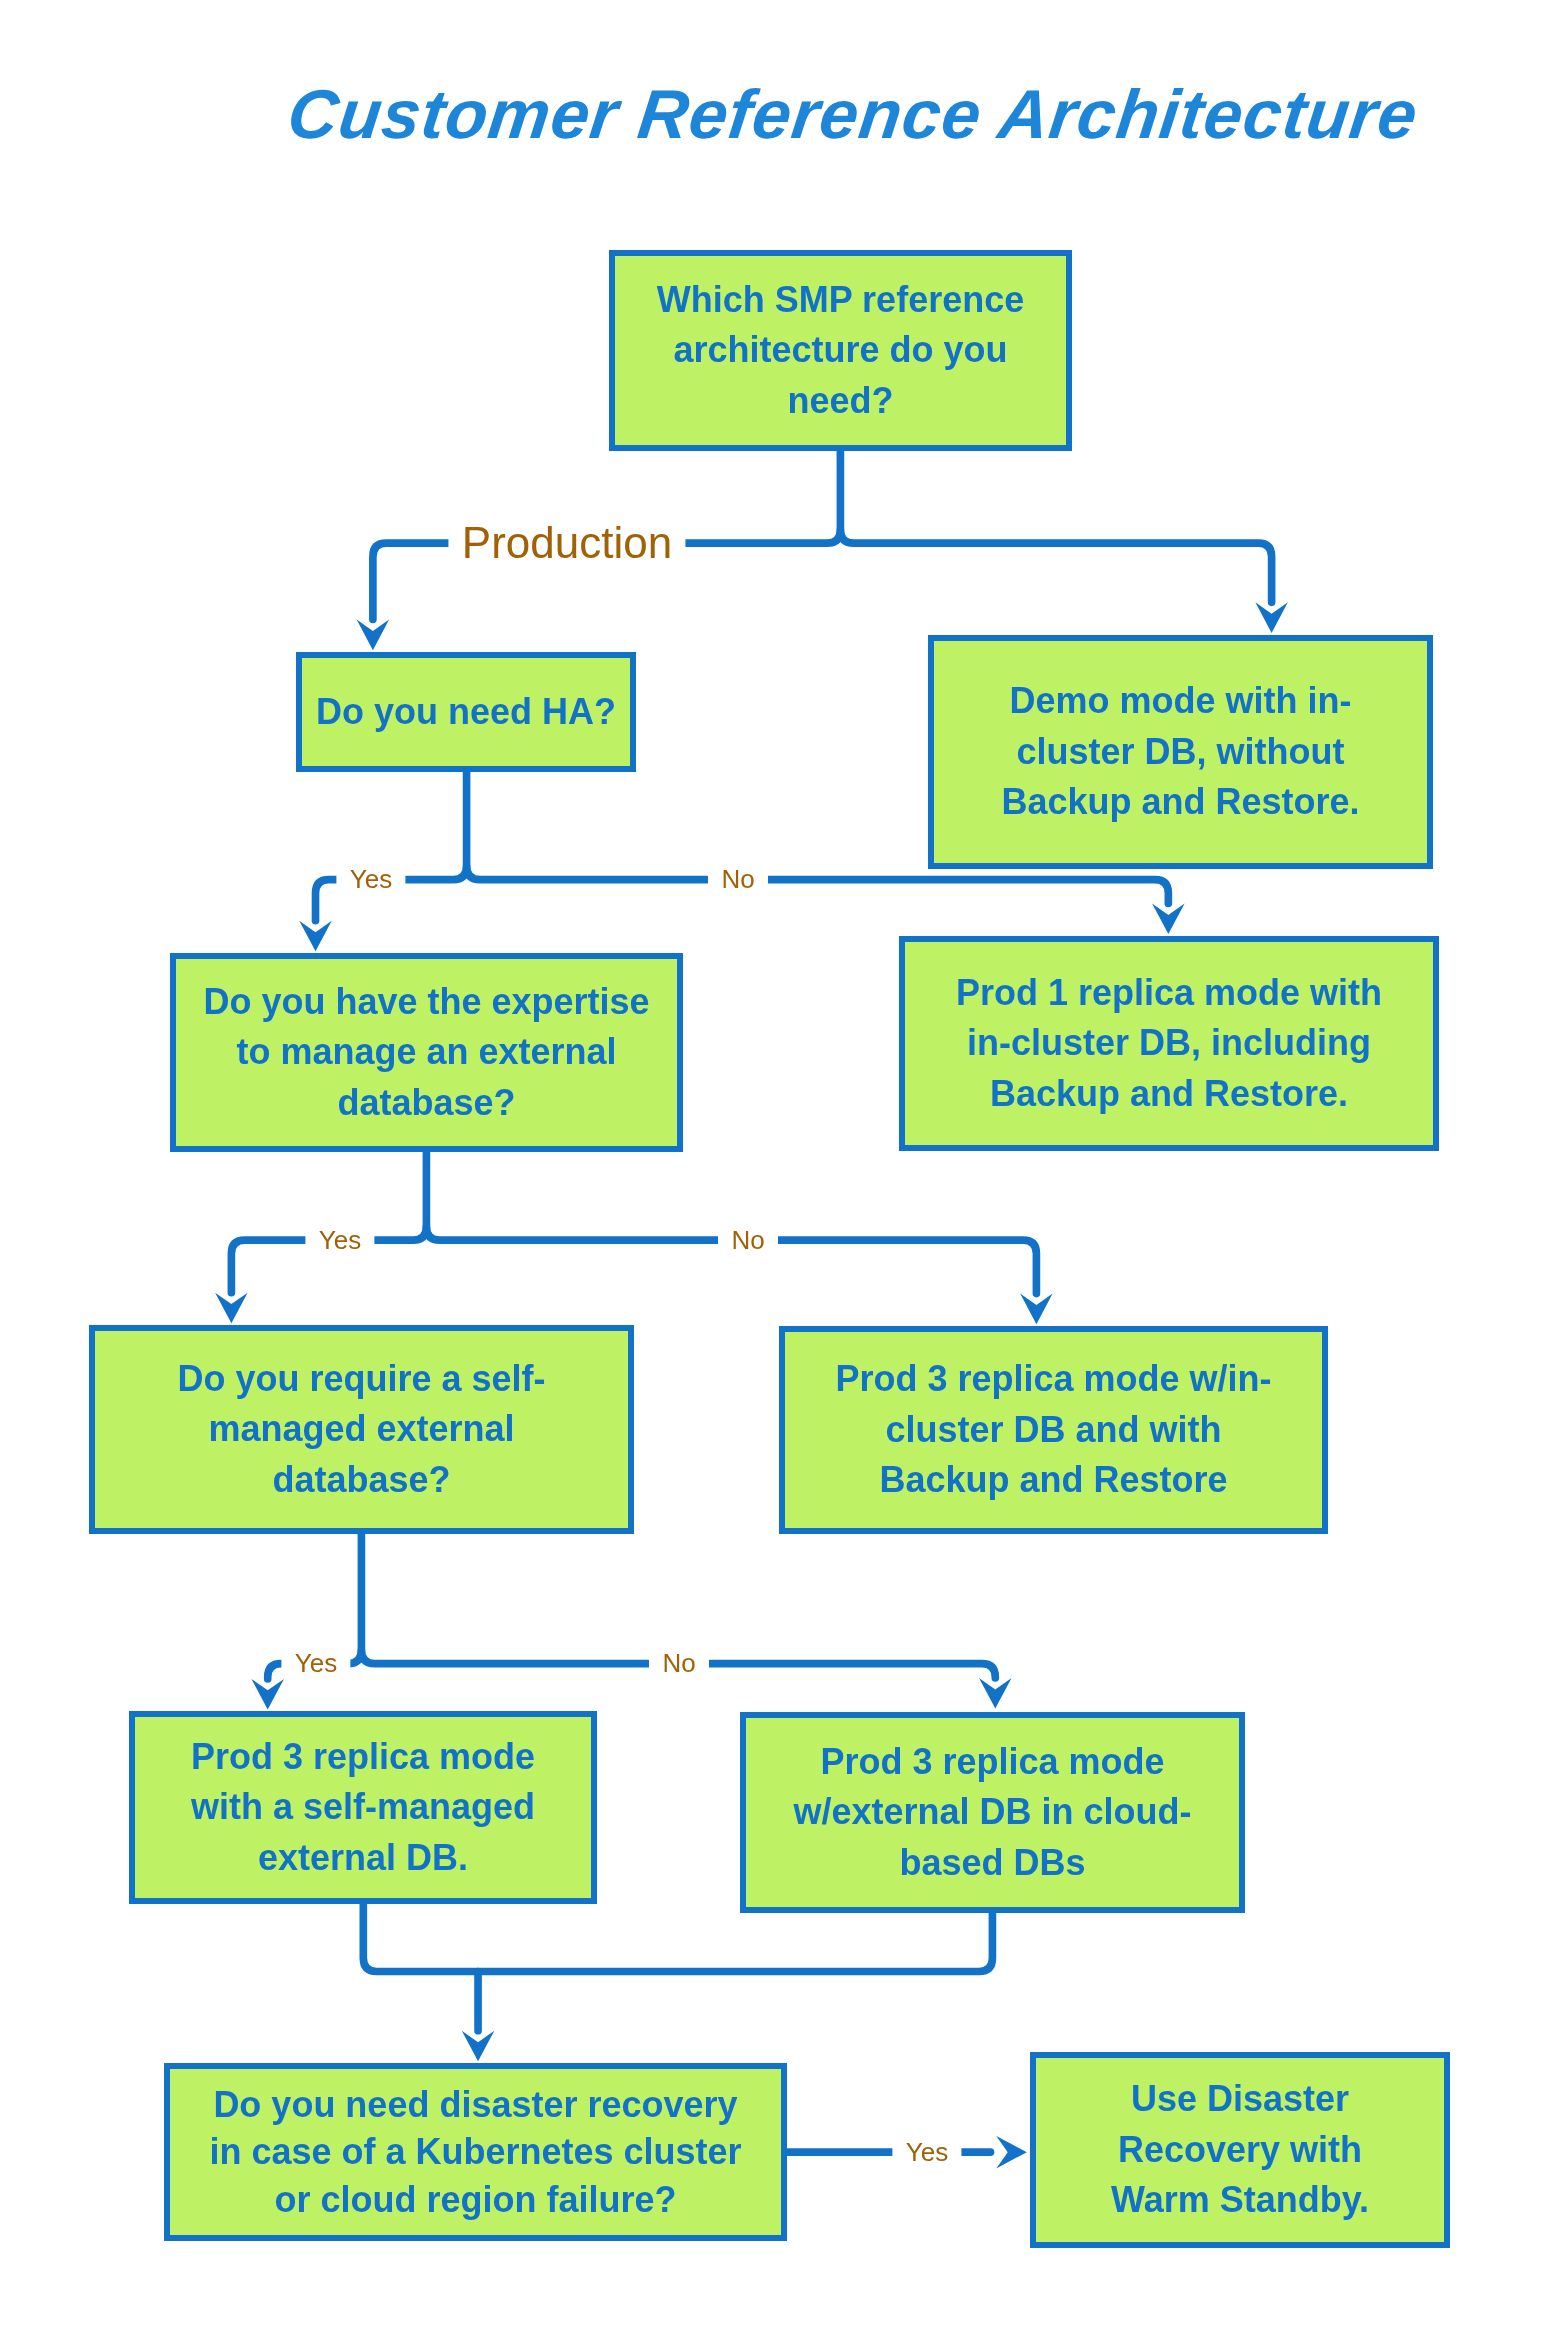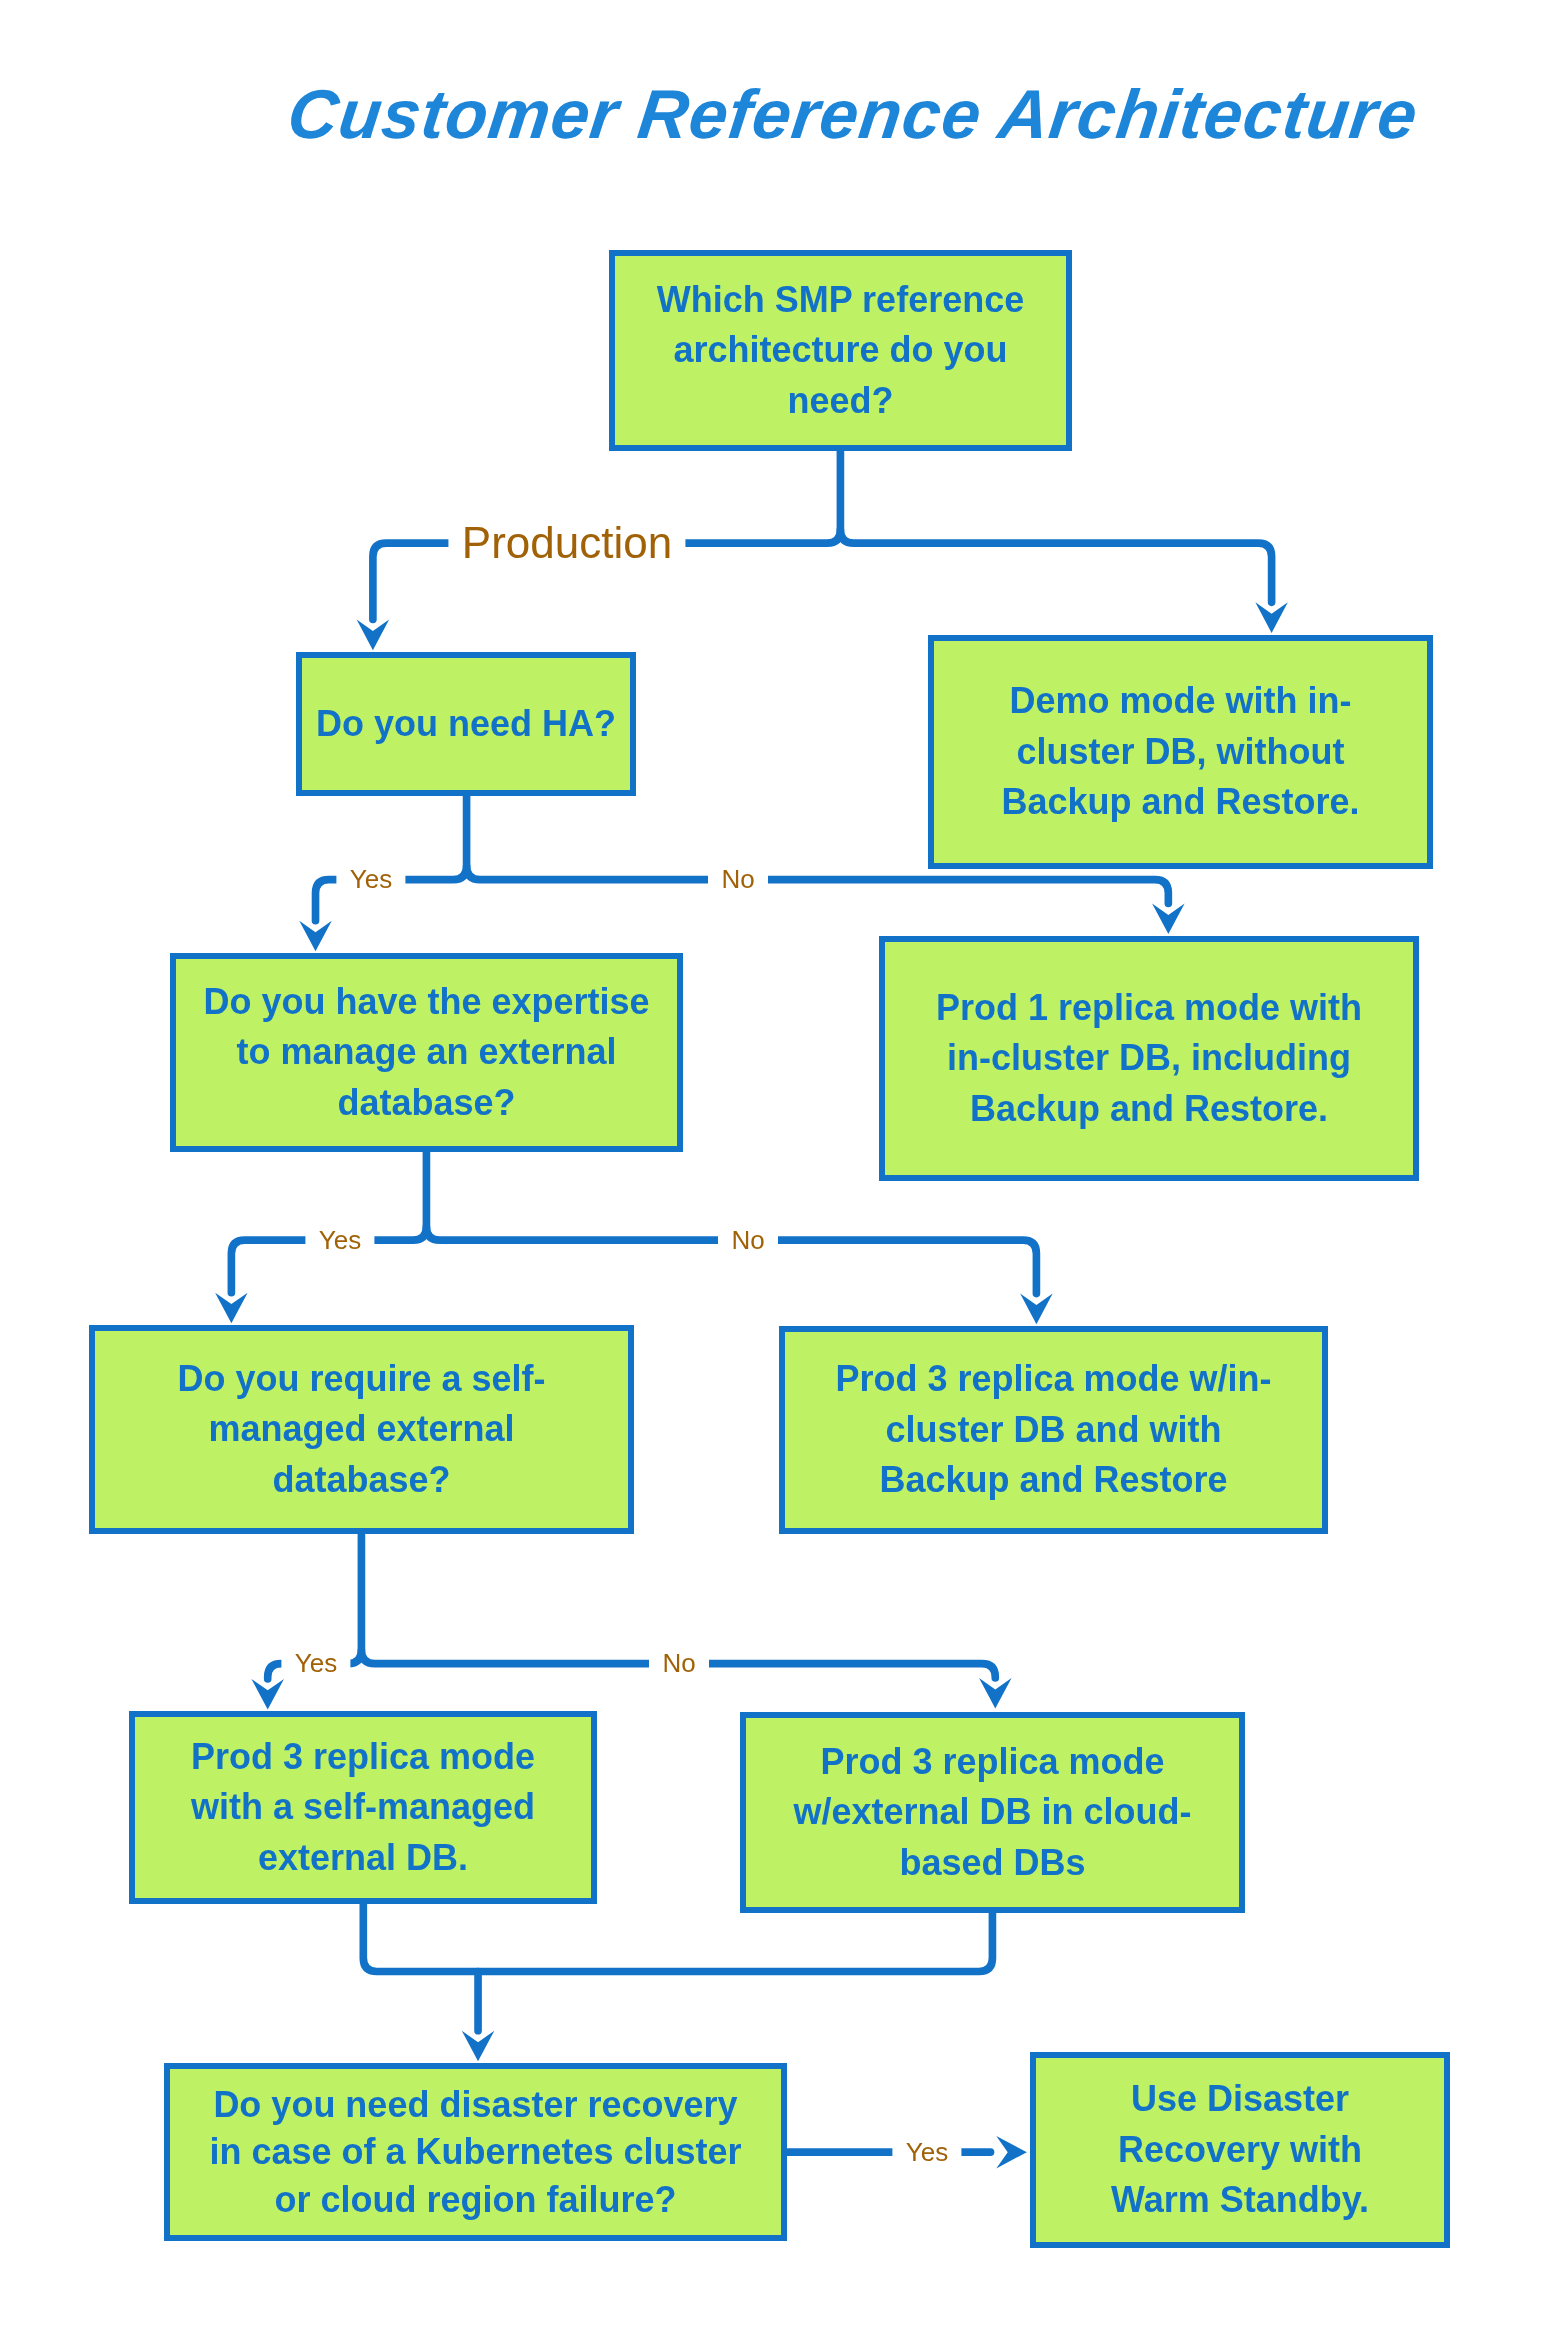--- a/index.html
+++ b/index.html
@@ -103,31 +103,31 @@
       <path class="head" d="M1024 1755 L1041 1787 L1058 1755 L1041 1767 Z"></path>
       <path class="head" d="M483 2124 L500 2156 L517 2124 L500 2136 Z"></path>
       <path class="head" d="M1042 2234 L1074 2251 L1042 2268 L1054 2251 Z"></path>
     </g>
   </svg>
 
   <div class="node" style="left:609px; top:250px; width:463px; height:201px;">Which SMP reference
 architecture do you
 need?</div>
 
-  <div class="node" style="left:296px; top:652px; width:340px; height:144px;">Do you need HA?</div>
+  <div class="node" style="left:296px; top:652px; width:340px; height:120px;">Do you need HA?</div>
 
   <div class="node" style="left:920px; top:635px; width:505px; height:234px;margin-left:8px;">Demo mode with in-
 cluster DB, without
 Backup and Restore.</div>
 
   <div class="node" style="left:170px; top:953px; width:513px; height:199px;">Do you have the expertise
 to manage an external
 database?</div>
 
-  <div class="node" style="left:879px; top:936px; width:540px; height:245px;">Prod 1 replica mode with
+  <div class="node" style="left:899px; top:936px; width:540px; height:215px;">Prod 1 replica mode with
 in-cluster DB, including
 Backup and Restore.</div>
 
   <div class="node" style="left:89px; top:1325px; width:545px; height:209px;">Do you require a self-
 managed external
 database?</div>
 
   <div class="node" style="left:779px; top:1326px; width:549px; height:208px;">Prod 3 replica mode w/in-
 cluster DB and with
 Backup and Restore</div>

